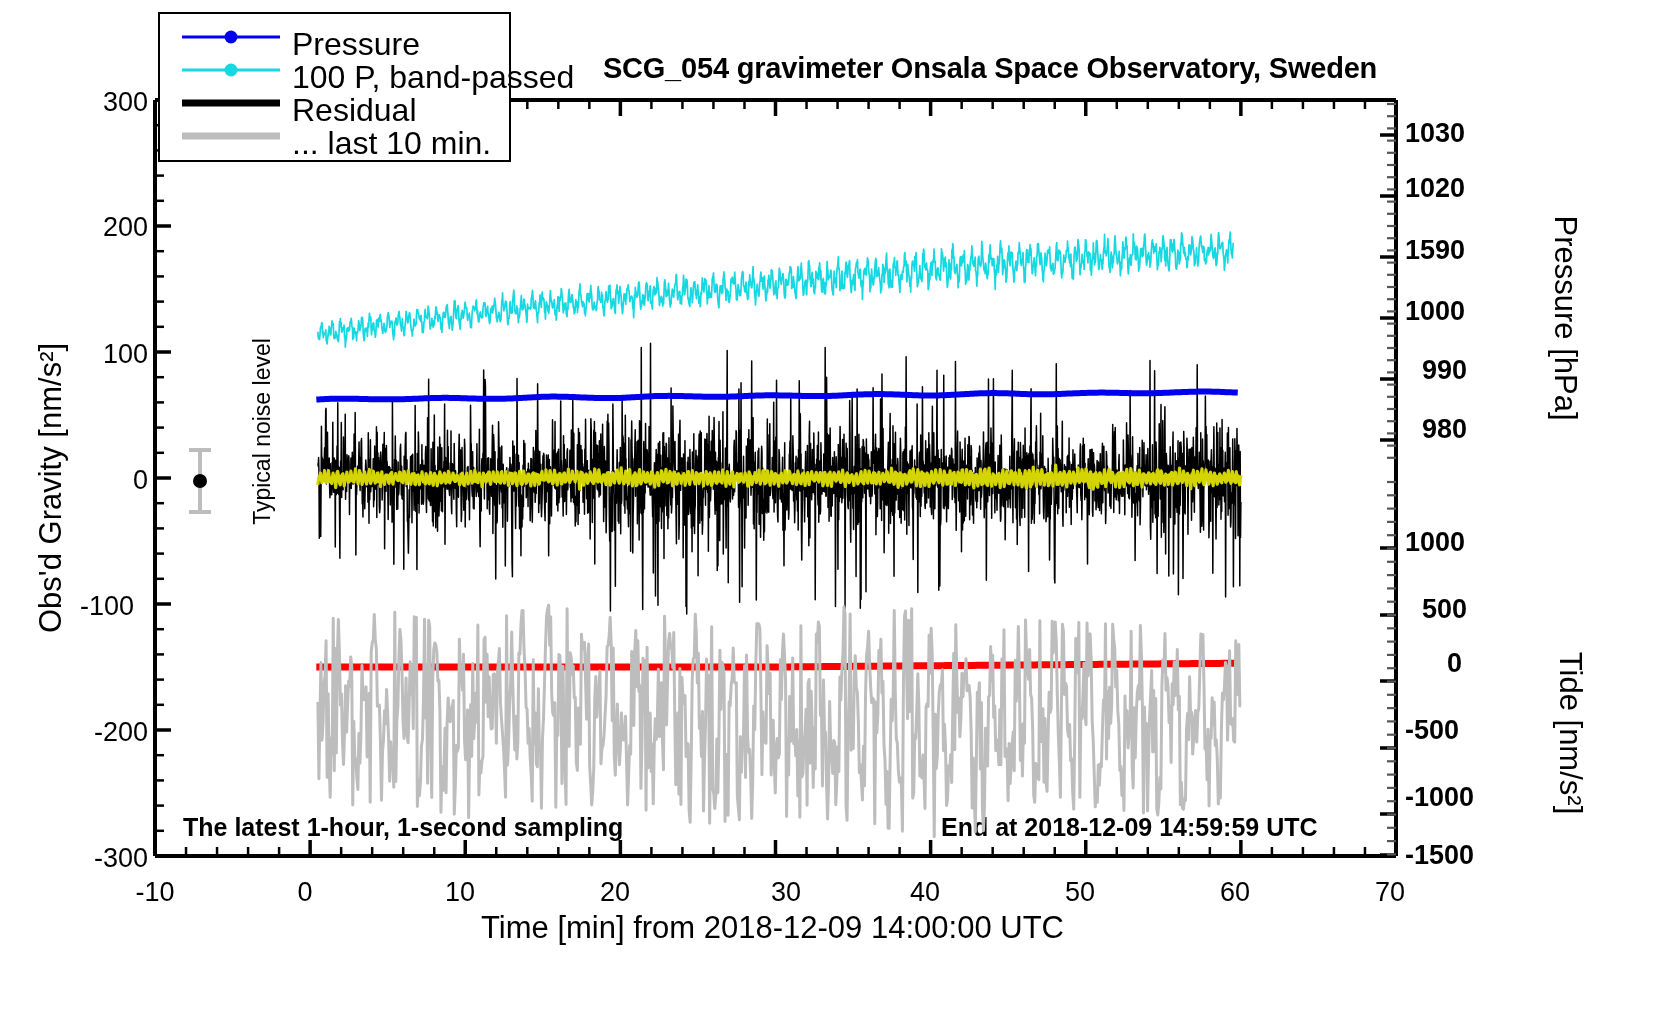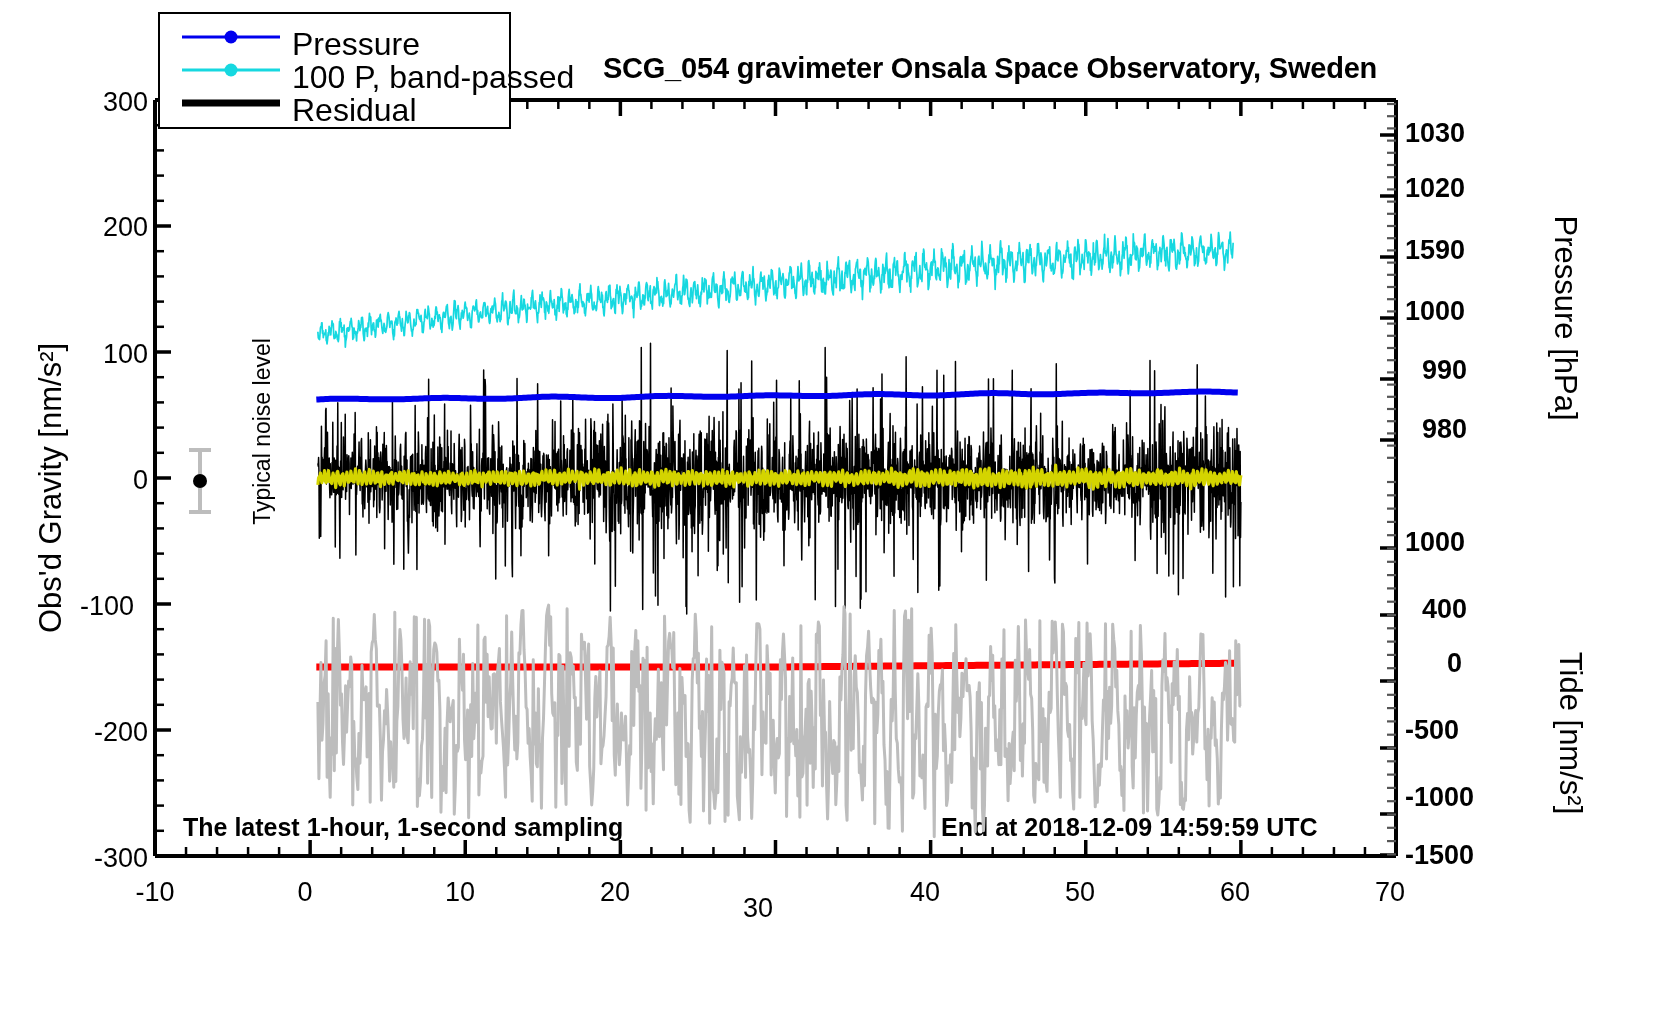--- a/index.html
+++ b/index.html
@@ -126,48 +126,49 @@
 </head>
 <body>
 
 <div id="root">
 
   <div class="abs" id="plot-title">SCG_054 gravimeter Onsala Space Observatory, Sweden</div>
 
   <div class="abs" id="ylabel-left">Obs'd Gravity [nm/s²]</div>
   <div class="abs" id="ylabel-right-pressure">Pressure [hPa]</div>
   <div class="abs" id="ylabel-right-tide">Tide [nm/s²]</div>
+  <div class="abs" id="xlabel">Time [min] from 2018-12-09 14:00:00 UTC</div>
 
   <div class="abs tick-label ytick-left" style="left:38px; top:87px;">300</div>
   <div class="abs tick-label ytick-left" style="left:38px; top:212px;">200</div>
   <div class="abs tick-label ytick-left" style="left:38px; top:339px;">100</div>
   <div class="abs tick-label ytick-left" style="left:38px; top:465px;">0</div>
   <div class="abs tick-label ytick-left" style="left:24px; top:591px;">-100</div>
   <div class="abs tick-label ytick-left" style="left:38px; top:717px;">-200</div>
   <div class="abs tick-label ytick-left" style="left:38px; top:843px;">-300</div>
 
   <div class="abs tick-label ytick-right" style="left:1405px; top:118px;">1030</div>
   <div class="abs tick-label ytick-right" style="left:1405px; top:173px;">1020</div>
   <div class="abs tick-label ytick-right" style="left:1405px; top:235px;">1590</div>
   <div class="abs tick-label ytick-right" style="left:1405px; top:296px;">1000</div>
   <div class="abs tick-label ytick-right" style="left:1422px; top:355px;">990</div>
   <div class="abs tick-label ytick-right" style="left:1422px; top:414px;">980</div>
 
   <div class="abs tick-label ytick-right" style="left:1405px; top:527px;">1000</div>
-  <div class="abs tick-label ytick-right" style="left:1422px; top:594px;">400</div>
+  <div class="abs tick-label ytick-right" style="left:1422px; top:594px;">500</div>
   <div class="abs tick-label ytick-right" style="left:1447px; top:648px;">0</div>
   <div class="abs tick-label ytick-right" style="left:1405px; top:715px;">-500</div>
   <div class="abs tick-label ytick-right" style="left:1405px; top:782px;">-1000</div>
   <div class="abs tick-label ytick-right" style="left:1405px; top:840px;">-1500</div>
 
   <div class="abs tick-label xtick" style="left:105px; top:877px;">-10</div>
   <div class="abs tick-label xtick" style="left:255px; top:877px;">0</div>
   <div class="abs tick-label xtick" style="left:410px; top:877px;">10</div>
   <div class="abs tick-label xtick" style="left:565px; top:877px;">20</div>
-  <div class="abs tick-label xtick" style="left:708px; top:877px;margin-top:16px;">30</div>
+  <div class="abs tick-label xtick" style="left:736px; top:877px;">30</div>
   <div class="abs tick-label xtick" style="left:875px; top:877px;">40</div>
   <div class="abs tick-label xtick" style="left:1030px; top:877px;">50</div>
   <div class="abs tick-label xtick" style="left:1185px; top:877px;">60</div>
   <div class="abs tick-label xtick" style="left:1340px; top:877px;">70</div>
 
   <div class="abs plot-note" style="left:183px; top:813px;">The latest 1-hour, 1-second sampling</div>
   <div class="abs plot-note" style="left:941px; top:813px;">End at 2018-12-09 14:59:59 UTC</div>
   <div class="abs" id="noise-level-label">Typical noise level</div>
 
   <svg class="abs" id="plot-canvas" style="left:0; top:0;" width="1660" height="1020">
@@ -401,15 +402,21 @@
         <span class="ldot" style="background:#16d8e0;"></span>
       </span>
       <span class="legend-text">100 P, band-passed</span>
     </div>
     <div class="legend-row">
       <span class="legend-sample">
         <span class="lline" style="border-top:7px solid #000000;"></span>
       </span>
       <span class="legend-text">Residual</span>
     </div>
+    <div class="legend-row">
+      <span class="legend-sample">
+        <span class="lline" style="border-top:7px solid #bdbdbd;"></span>
+      </span>
+      <span class="legend-text">... last 10 min.</span>
+    </div>
   </div>
 
 </div>
 
 </body></html>

